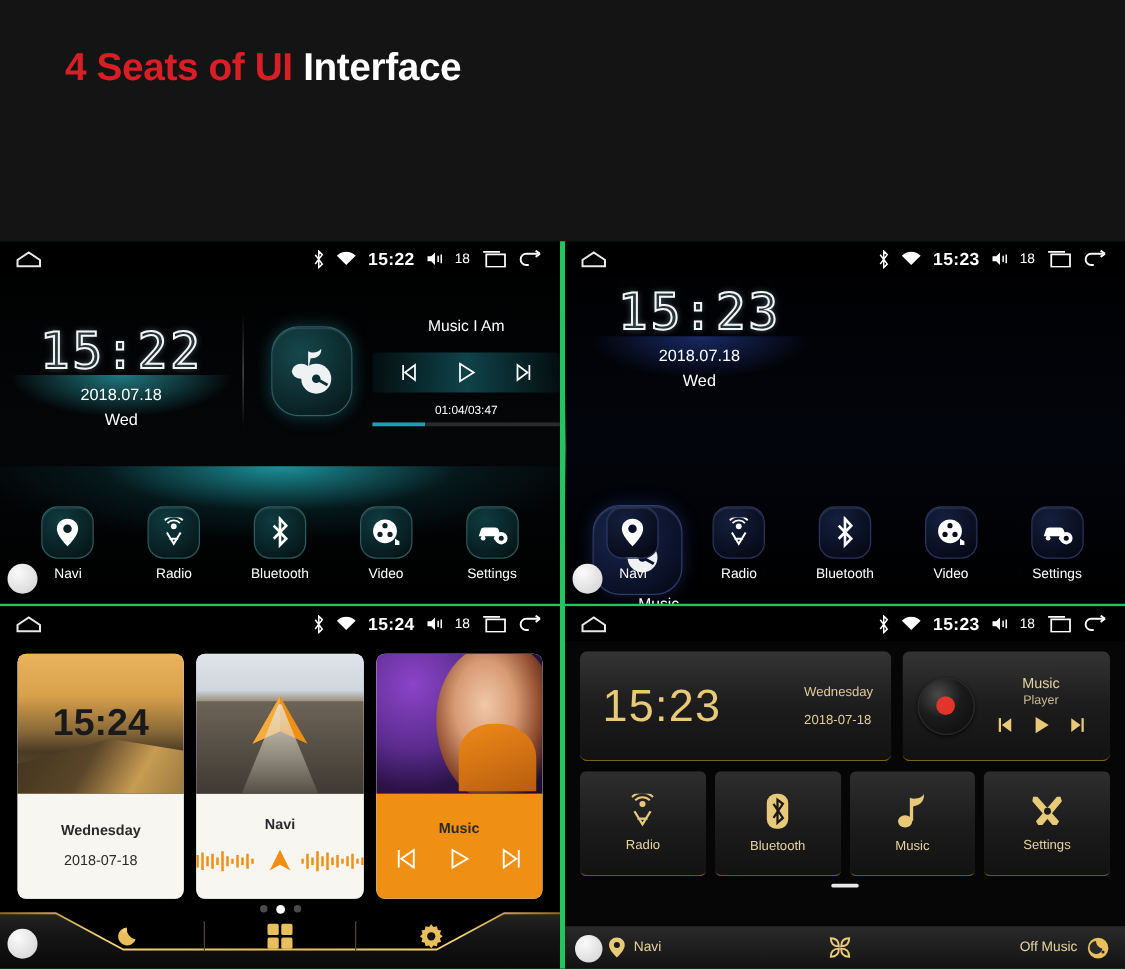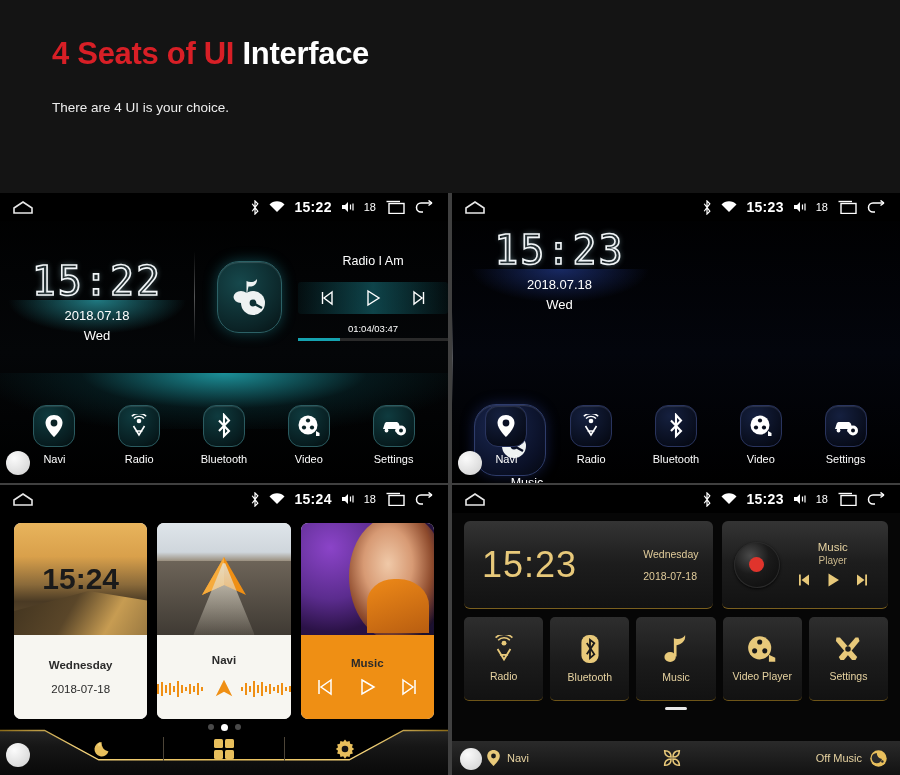--- a/index.html
+++ b/index.html
@@ -19,21 +19,21 @@
   .header .sub { color: #ededed; font-size: 13.5px; margin-top: 28px; }
 
   
   .panels {
     position: absolute; top: 193px; left: 0;
     width: 900px; height: 582px;
     display: grid;
     grid-template-columns: 448px 448px;
     grid-template-rows: 290px 290px;
     gap: 2px 4px;
-    background: #404040;
+    background: #22c55e;
   }
   .panel { position: relative; overflow: hidden; background: #000; }
 
   
   .statusbar {
     height: 28px; background: #000;
     display: flex; align-items: center;
     padding: 0 14px 0 12px; position: relative; z-index: 20;
   }
   .sb-right { margin-left: auto; display: flex; align-items: center; gap: 9px; }
@@ -202,21 +202,20 @@
   .p4b-right { display:flex; align-items:center; gap:7px; }
 </style>
 </head>
 <body>
 
 <div class="header">
   <h1>
     <span class="hl-red">4 Seats of UI</span>
     <span class="hl-white">Interface</span>
   </h1>
-  <div class="sub">There are 4 UI is your choice.</div>
 </div>
 
 <div class="panels">
 
   <div class="panel p1">
     <div class="statusbar">
       <span class="ico">
         <svg width="22" height="15" viewBox="0 0 22 15">
             <path d="M2 13 L2 8 L11 2 L20 8 L20 13 Z" fill="none" stroke="#e8e8e8" stroke-width="1.6"></path>
           </svg>
@@ -266,21 +265,21 @@
       <div class="music-tile">
         <svg width="42" height="42" viewBox="0 0 42 42">
           <circle cx="25" cy="27" r="12" fill="#eef2f2"></circle>
           <circle cx="25" cy="27" r="3.4" fill="#0d3034"></circle>
           <path d="M25 27 L34 32" stroke="#0d3034" stroke-width="2.4" fill="none"></path>
           <ellipse cx="13" cy="21" rx="7.5" ry="6" fill="#eef2f2"></ellipse>
           <path d="M18.5 20 L18.5 5 C22 7 27 6 29 3 C29.5 9 24 11 20.5 10.5" fill="#eef2f2"></path>
         </svg>
       </div>
       <div class="np">
-        <div class="np-title">Radio I Am</div>
+        <div class="np-title">Music I Am</div>
         <div class="np-ctrls">
           <span class="ico">
             <svg width="16" height="16" viewBox="0 0 16 16">
                 <path d="M13 2 L5 8 L13 14 Z" fill="none" stroke="#fff" stroke-width="1.4"></path>
                 <path d="M3.5 2 V14" stroke="#fff" stroke-width="1.4"></path>
               </svg>
           </span>
           <span class="ico">
             <svg width="18" height="18" viewBox="0 0 18 18">
                 <path d="M4 2 L15 9 L4 16 Z" fill="none" stroke="#fff" stroke-width="1.4"></path>
@@ -755,30 +754,20 @@
       </div>
       <div class="gapp">
         <svg width="26" height="30" viewBox="0 0 22 28">
             <path d="M9 21 V4 C12.5 5.5 18 4.5 19.5 1 C20.5 8 14 10 11.5 10.5 V21" fill="#e8c97a"></path>
             <ellipse cx="5.5" cy="21.5" rx="5.3" ry="4.6" fill="#e8c97a"></ellipse>
           </svg>
         <div class="gapp-lbl">Music</div>
       </div>
       <div class="gapp">
         <svg width="30" height="28" viewBox="0 0 26 24">
-            <circle cx="11" cy="11" r="10" fill="#e8c97a"></circle>
-            <circle cx="11" cy="6" r="2.2" fill="#1a1a1a"></circle>
-            <circle cx="6.6" cy="13.6" r="2.2" fill="#1a1a1a"></circle>
-            <circle cx="15.4" cy="13.6" r="2.2" fill="#1a1a1a"></circle>
-            <path d="M19 17 L24.5 19.5 L24.5 23 L19 23 Z" fill="#e8c97a"></path>
-          </svg>
-        <div class="gapp-lbl">Video Player</div>
-      </div>
-      <div class="gapp">
-        <svg width="30" height="28" viewBox="0 0 26 24">
             <path d="M3 2 L6 2 L21 19 L19.5 21.5 L16.5 21.5 L2.5 5 Z" fill="#e8c97a"></path>
             <path d="M22 2 L19.5 2 L5 19 L6.5 21.5 L9.5 21.5 L23 5 Z" fill="#e8c97a"></path>
             <circle cx="13" cy="12" r="2.4" fill="#1d1d1d"></circle>
           </svg>
         <div class="gapp-lbl">Settings</div>
       </div>
     </div>
 
     <div class="handle"></div>
 

